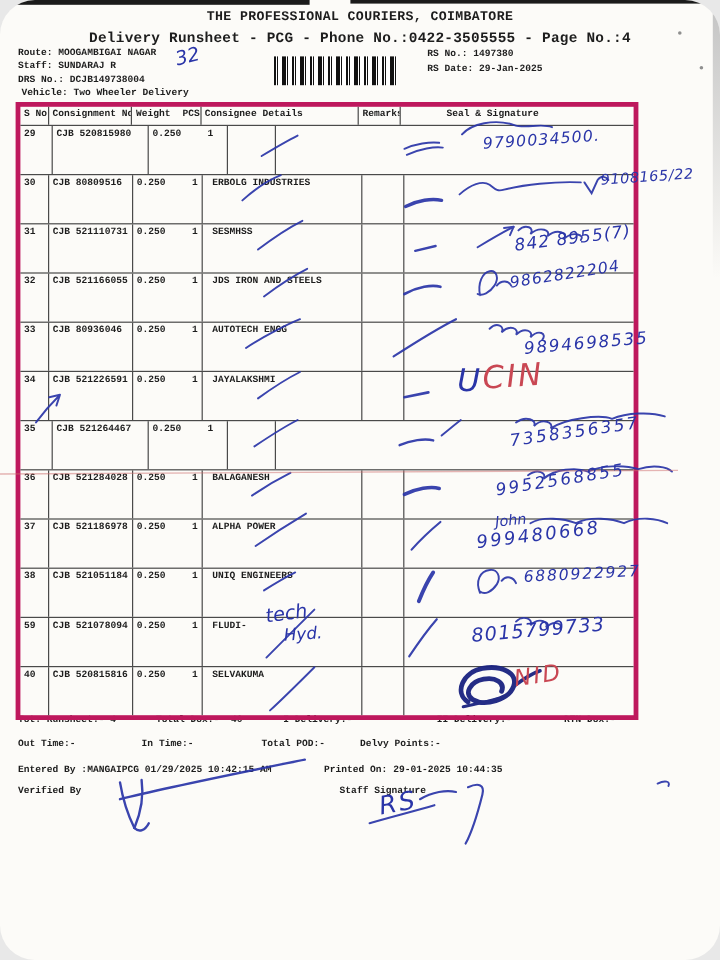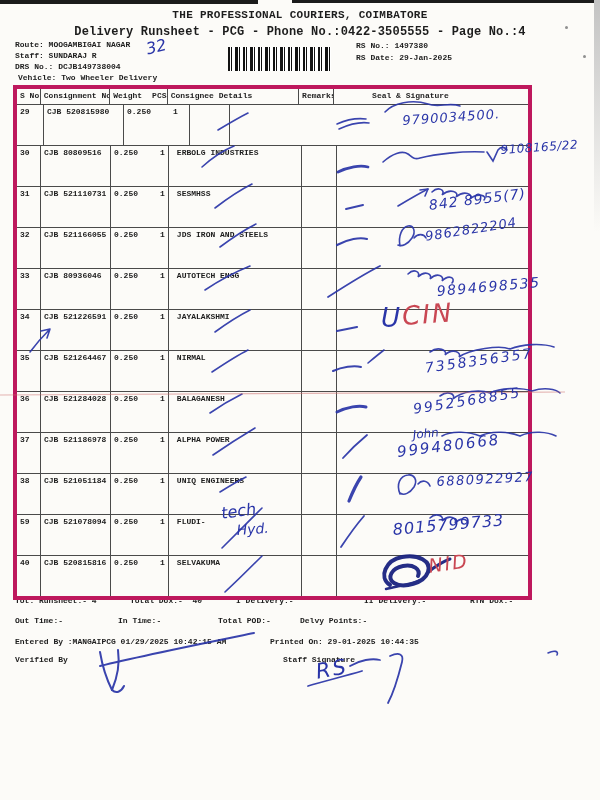--- a/index.html
+++ b/index.html
@@ -1,17 +1,17 @@
 <!DOCTYPE html>
 <html><head>
 <meta charset="utf-8">
 <style>
   html,body{margin:0;padding:0;background:#e8e8e8;}
   .page{position:relative;width:600px;height:800px;background:#fcfbf8;overflow:hidden;
-        font-family:"Liberation Mono","DejaVu Sans Mono",monospace;color:#1d1d1d;}
+        font-family:"Liberation Mono","DejaVu Sans Mono",monospace;color:#1d1d1d;border-radius:29px;}
   .print{font-weight:700;position:absolute;white-space:pre;}
   .fs8{font-size:8px;}
   .fs11{font-size:11px;letter-spacing:.3px;}
   .fs115{font-size:12px;letter-spacing:.2px;}
   .center{left:0;width:600px;text-align:center;}
   
   .topbar1{position:absolute;left:0;top:0;width:258px;height:4px;background:#1b1b1b;}
   .topbar2{position:absolute;left:292px;top:0;width:308px;height:3px;background:#1b1b1b;}
   .edgestrip{position:absolute;right:0;top:0;width:6px;height:232px;
              background:linear-gradient(180deg,#c3c3c3,rgba(255,255,255,0));}
@@ -114,21 +114,20 @@
           <div class="cell c2">CJB 521226591</div>
           <div class="cell c3"><span>0.250</span><span class="pcs-b">1</span></div>
           <div class="cell c4">JAYALAKSHMI</div>
           <div class="cell c5"></div>
           <div class="cell c6"></div>
         </div>
         <div class="trow">
           <div class="cell c1">35</div>
           <div class="cell c2">CJB 521264467</div>
           <div class="cell c3"><span>0.250</span><span class="pcs-b">1</span></div>
-          <div class="cell c4">NIRMAL</div>
           <div class="cell c5"></div>
           <div class="cell c6"></div>
         </div>
         <div class="trow">
           <div class="cell c1">36</div>
           <div class="cell c2">CJB 521284028</div>
           <div class="cell c3"><span>0.250</span><span class="pcs-b">1</span></div>
           <div class="cell c4">BALAGANESH</div>
           <div class="cell c5"></div>
           <div class="cell c6"></div>

